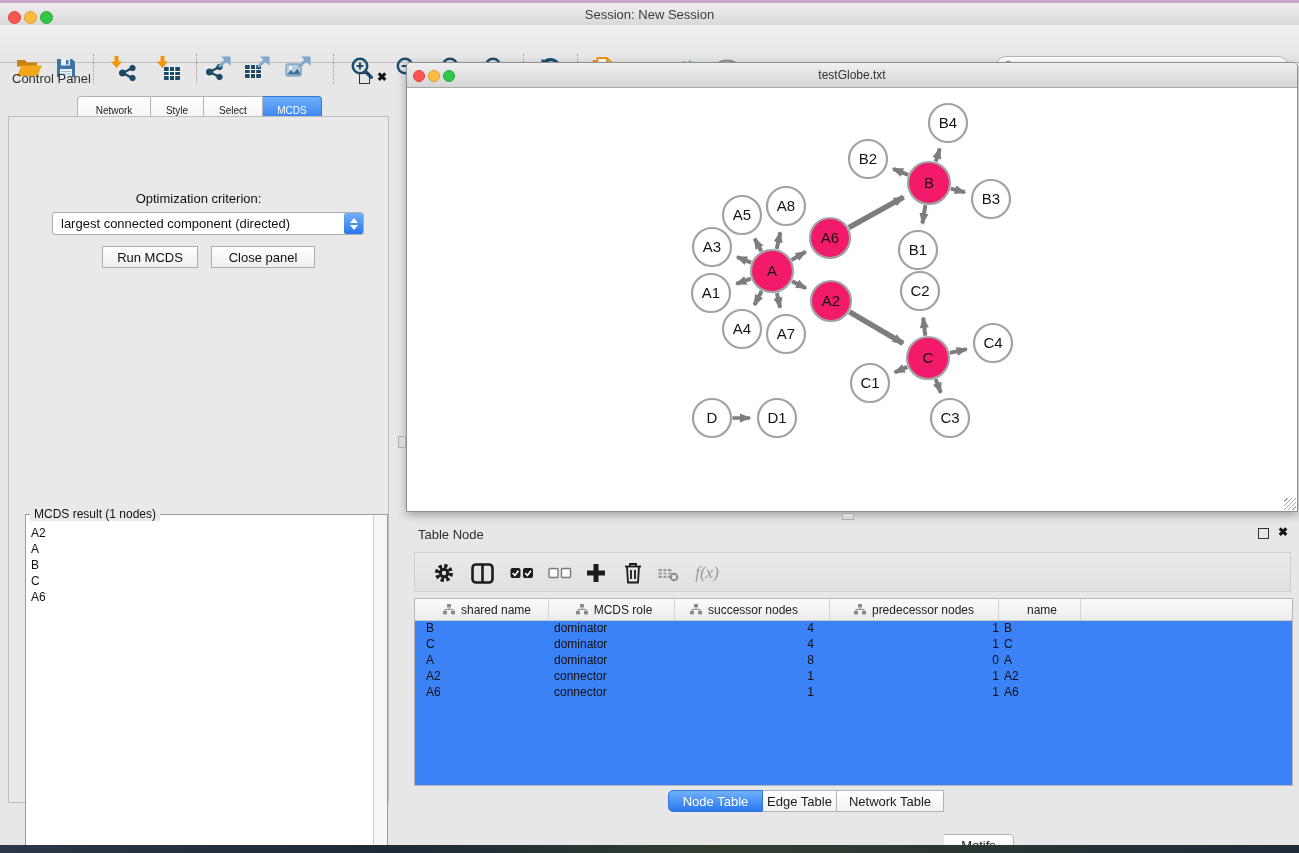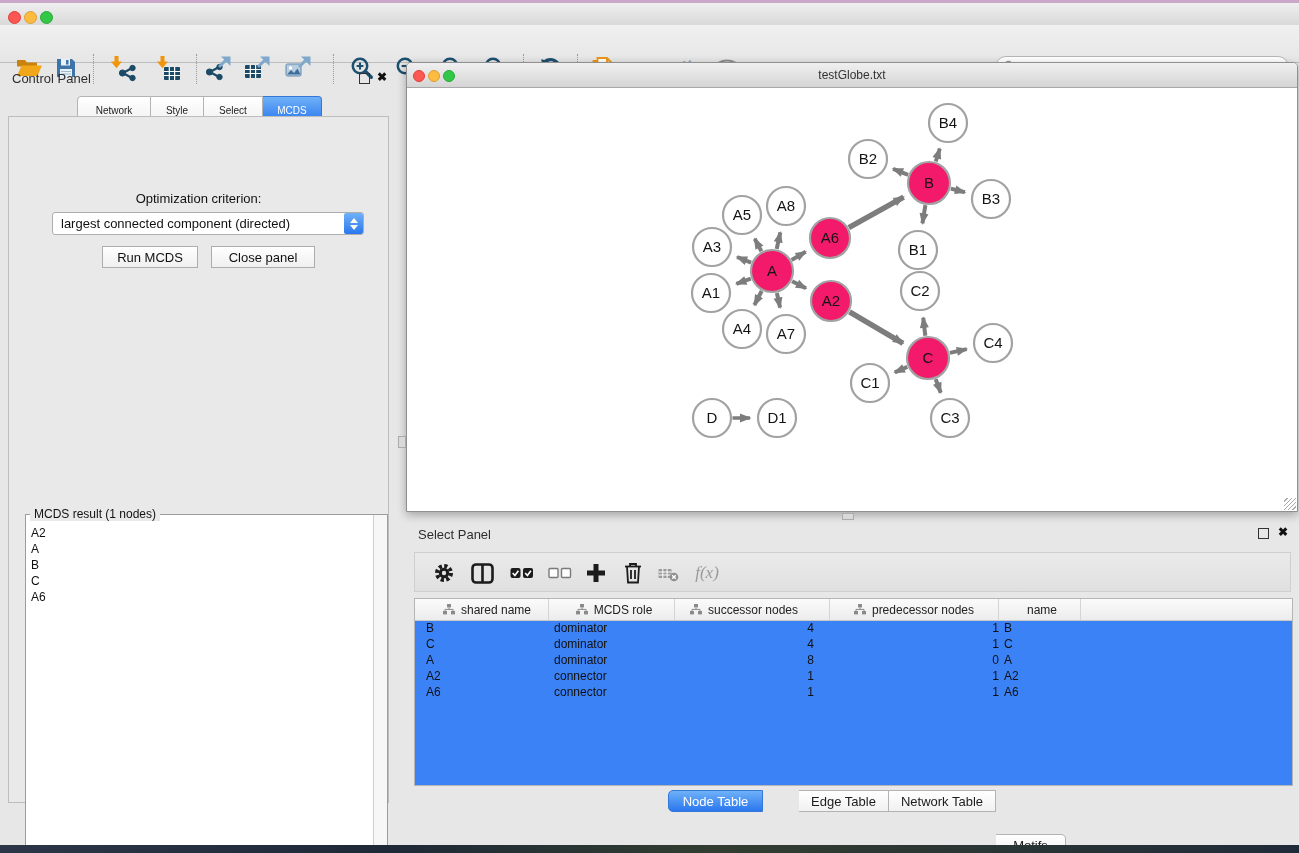--- a/index.html
+++ b/index.html
@@ -136,20 +136,21 @@
 </head>
 <body>
 
 <div id="app">
   <div class="abs" id="desktop-top"></div>
 
   <div class="abs" id="titlebar">
     <span class="light red" style="left:8px"></span>
     <span class="light yellow" style="left:24px"></span>
     <span class="light green" style="left:40px"></span>
+    <div class="tb-title">Session: New Session</div>
   </div>
 
   <div class="abs" id="main-toolbar">
     <div class="tbtn" style="left:12px">
       <svg width="27" height="22" viewBox="0 0 27 22">
         <path d="M1 3 h8 l2 2.5 h10 v4 H1z" fill="#c9820e"></path>
         <path d="M1 19 L5.5 8.5 h20.5 L21.5 19z" fill="#f2a71b"></path>
       </svg>
     </div>
     <div class="tbtn" style="left:49px">
@@ -452,21 +453,21 @@
             <text x="370" y="335">D1</text>
           </g>
         </svg>
     </div>
     <div id="net-grip"></div>
   </div>
   <div class="abs split-handle" id="split-left"></div>
   <div class="abs split-handle" id="split-bottom"></div>
 
   <div class="abs" id="table-panel">
-    <span class="panel-title" id="tp-title">Select Panel</span>
+    <span class="panel-title" id="tp-title">Table Node</span>
     <span class="float-ico" id="tp-float"></span>
     <span class="close-ico" id="tp-close">✖</span>
 
     <div id="tp-toolbar">
       <div class="tpbtn" style="left:15px">
         <svg width="22" height="22" viewBox="0 0 22 22">
           <circle cx="11" cy="11" r="7" fill="none" stroke="#1c1c1c" stroke-width="4" stroke-dasharray="3.2 2.3"></circle>
           <circle cx="11" cy="11" r="5.2" fill="#1c1c1c"></circle>
           <circle cx="11" cy="11" r="2.2" fill="#e4e4e4"></circle>
         </svg>
@@ -596,21 +597,21 @@
             <div class="tcell c2">connector</div>
             <div class="tcell c3">1</div>
             <div class="tcell c4">1</div>
             <div class="tcell c5">A6</div>
           </div>
         </div>
     </div>
 
     <div id="tp-tabs">
         <div class="tp-tab sel" style="width: 95px;">Node Table</div>
-        <div class="tp-tab" style="width: 90px; margin-left: 36px;">Edge Table</div>
+        <div class="tp-tab" style="width: 74px;">Edge Table</div>
         <div class="tp-tab" style="width: 107px;">Network Table</div>
         <div class="tp-tab" style="width: 70px; margin-top: 44px;">Motifs</div>
       </div>
   </div>
 
 
   <div class="abs" id="desktop-bottom"></div>
 </div>
 
 </body></html>

